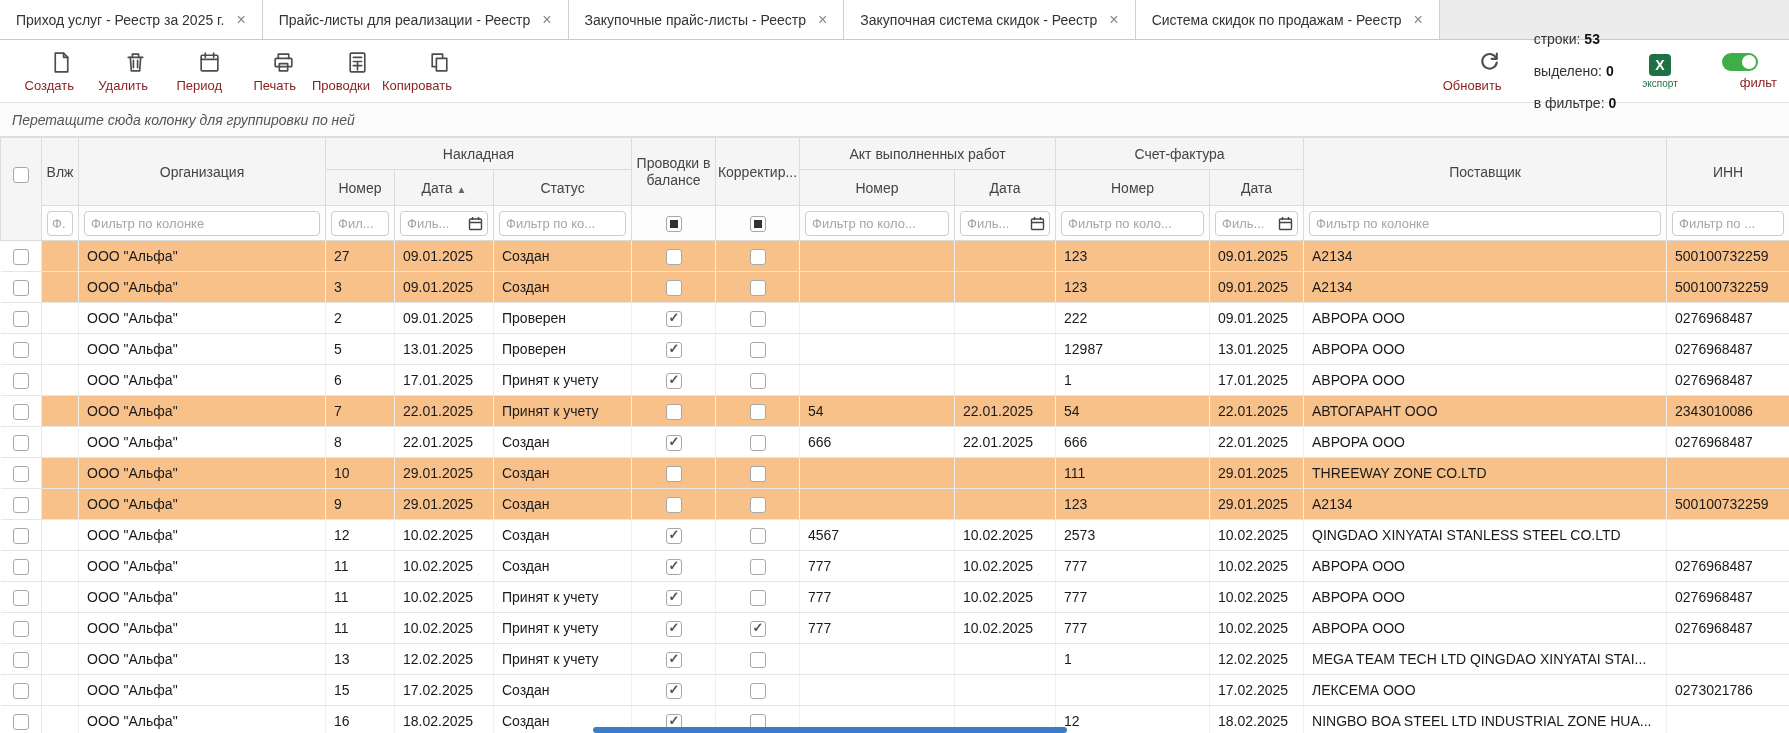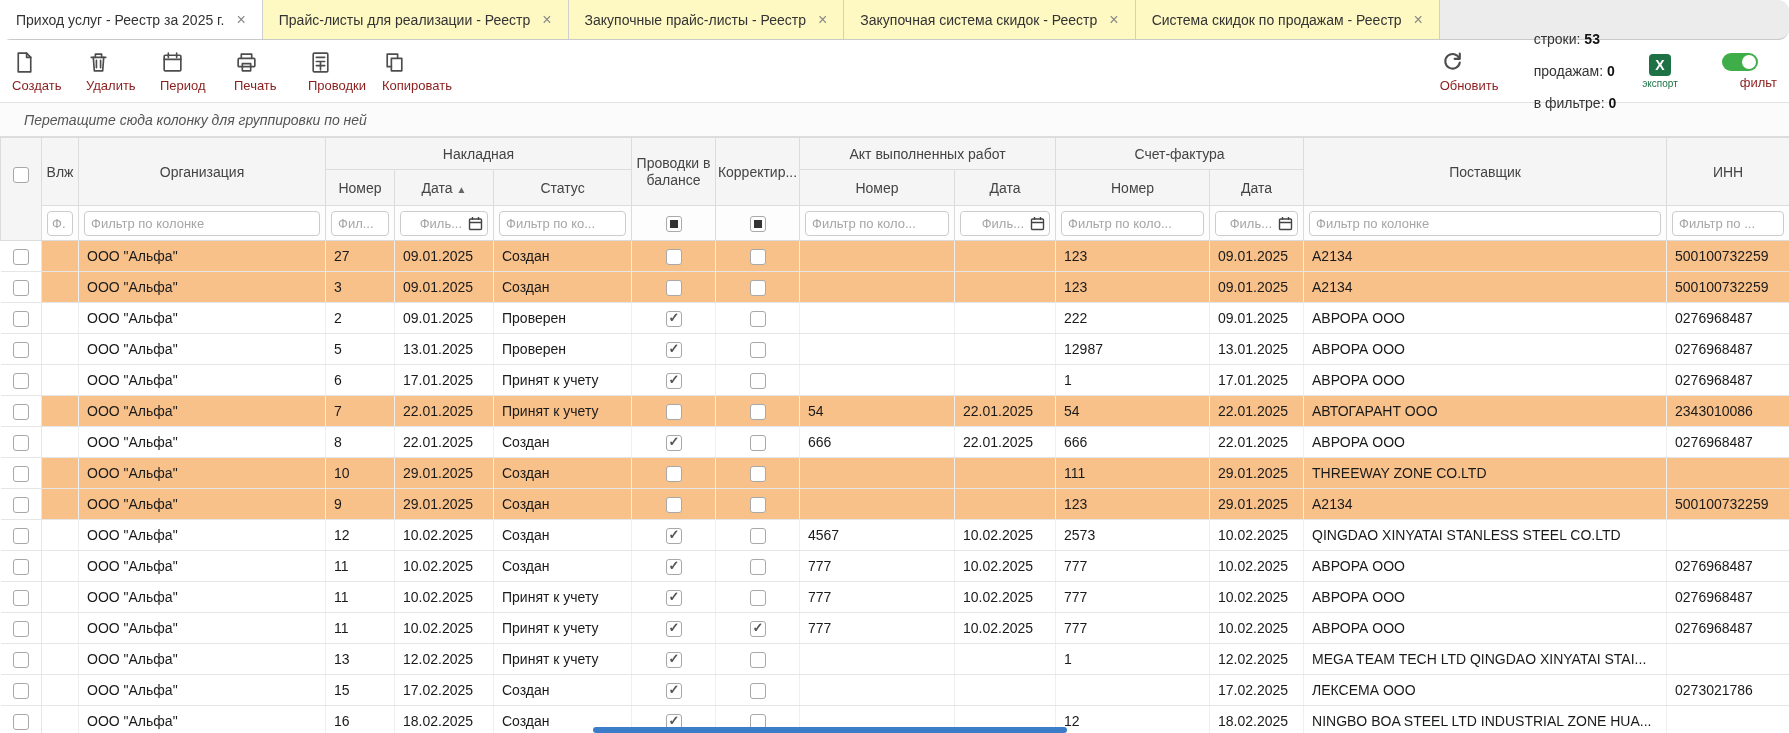--- a/index.html
+++ b/index.html
@@ -3,53 +3,53 @@
 <meta charset="utf-8">
 <style>
   * { box-sizing: border-box; }
   html,body { margin:0; padding:0; }
   body {
     width:1789px; height:733px; overflow:hidden; position:relative;
     background:#fff; font-family:"Liberation Sans", sans-serif; color:#222;
   }
 
   
-  .tab-bar { display:flex; height:40px; background:#ececec; border-bottom:1px solid #c9c9c9;border-radius:11px; }
+  .tab-bar { display:flex; height:40px; background:#ececec; border-bottom:1px solid #c9c9c9; }
   .tab {
     display:flex; align-items:center; gap:12px; padding:0 16px;
     border-right:1px solid #cfcfcf; font-size:14px; color:#333;
-    cursor:pointer; background:#fef9c3; white-space:nowrap;
+    cursor:pointer; background:#ffffff; white-space:nowrap;
   }
   .tab.active { background:#ffffff; }
   .tab .close { color:#888; font-size:16px; line-height:1; }
 
   
   .toolbar { height:63px; display:flex; align-items:center; padding:0 8px 0 6px; background:#fff; border-bottom:1px solid #e3e3e3; }
   .tool-btn {
-    min-width:74px; display:flex; flex-direction:column; align-items:flex-start; justify-content:center;
+    min-width:74px; display:flex; flex-direction:column; align-items:flex-end; justify-content:center;
     gap:3px; color:#8b1d1d; font-size:13px; cursor:pointer; padding:4px 6px;
   }
   .tool-btn svg { width:25px; height:25px; stroke:#4d4d4d; fill:none; stroke-width:1.6; stroke-linecap:round; stroke-linejoin:round; }
   .right-group { margin-left:auto; display:flex; align-items:center; gap:26px; padding-right:4px; }
   .counters { font-size:14px; color:#333; display:flex; gap:16px; white-space:nowrap;flex-direction:column; }
   .counters b { font-weight:bold; color:#111; }
   .export-btn { display:flex; flex-direction:column; align-items:center; gap:2px; cursor:pointer; }
   .xls-icon {
     width:22px; height:22px; background:#1e7145; color:#fff; border-radius:4px;
     display:flex; align-items:center; justify-content:center; font-weight:bold; font-size:14px;
   }
   .export-label { color:#1e7145; font-size:10px; }
   .filter-toggle { display:flex; flex-direction:column; align-items:center; gap:4px; cursor:pointer; }
   .toggle-pill { width:36px; height:18px; border-radius:9px; background:#3fae49; position:relative; }
   .toggle-pill .knob { position:absolute; right:2px; top:2px; width:14px; height:14px; border-radius:50%; background:#fff; }
   .toggle-label { font-size:13px; color:#8b1d1d;margin-left:36px; }
 
   
   .group-hint {
-    height:34px; display:flex; align-items:center; padding:0 24px;
+    height:34px; display:flex; align-items:center; padding:0 12px;
     font-style:italic; color:#555; font-size:14px;
     background:#fbfbfb; border-bottom:1px solid #ddd;
   }
 
   
   table { border-collapse:collapse; table-layout:fixed; width:1789px; font-size:14px; }
   thead th, thead td { background:#f5f5f5; border:1px solid #dcdcdc; font-weight:normal; color:#444; }
   tr.group-row th { height:32px; font-size:14px; }
   tr.header-row th { height:36px; }
   tr.filter-row td { height:35px; background:#fdfdfd; padding:0 5px; }
@@ -60,21 +60,21 @@
   .f-input {
     width:100%; height:25px; border:1px solid #ccc; border-radius:4px; background:#fff;
     padding:0 6px; font-size:13px; font-family:"Liberation Sans", sans-serif; color:#333; outline:none;
   }
   .f-input::placeholder { color:#a6a6a6; }
   .f-tiny { width:26px; padding:0 4px; }
   .date-filter {
     display:flex; align-items:center; height:25px; border:1px solid #ccc; border-radius:4px;
     background:#fff; padding:0 4px 0 0;
   }
-  .date-filter .f-input { border:none; height:23px; min-width:0; flex:1;text-align:right; }
+  .date-filter .f-input { border:none; height:23px; min-width:0; flex:1; }
   .date-filter svg { width:15px; height:15px; stroke:#444; fill:none; stroke-width:1.4; flex:none; }
 
   tbody td {
     height:31px; padding:0 8px; border-bottom:1px solid #e6e6e6; border-right:1px solid #efefef;
     white-space:nowrap; overflow:hidden; color:#1a1a1a; background:#fff;
   }
   tbody tr.hl td:not(.c-sel) { background:#f9c18a; }
   .c-center { text-align:center; padding:0; }
   td.c-sel { text-align:center; padding:0; border-right:1px solid #e6e6e6; }
   th.c-sel { vertical-align:top; padding-top:28px; text-align:center; }
@@ -172,21 +172,21 @@
   <div class="right-group">
     <div class="tool-btn">
       <svg viewBox="0 0 24 24" style="stroke-width:2">
           <path d="M18.6 8.2A7 7 0 1 0 19 12"></path>
           <path d="M19 3.5v5h-5"></path>
         </svg>
       <span>Обновить</span>
     </div>
     <div class="counters">
       <span><span>строки:</span> <b>53</b></span>
-      <span><span>продажам:</span> <b>0</b></span>
+      <span><span>выделено:</span> <b>0</b></span>
       <span><span>в фильтре:</span> <b>0</b></span>
     </div>
     <div class="export-btn">
       <div class="xls-icon">
           <span>X</span>
         </div>
       <span class="export-label">экспорт</span>
     </div>
     <div class="filter-toggle">
       <div class="toggle-pill">

